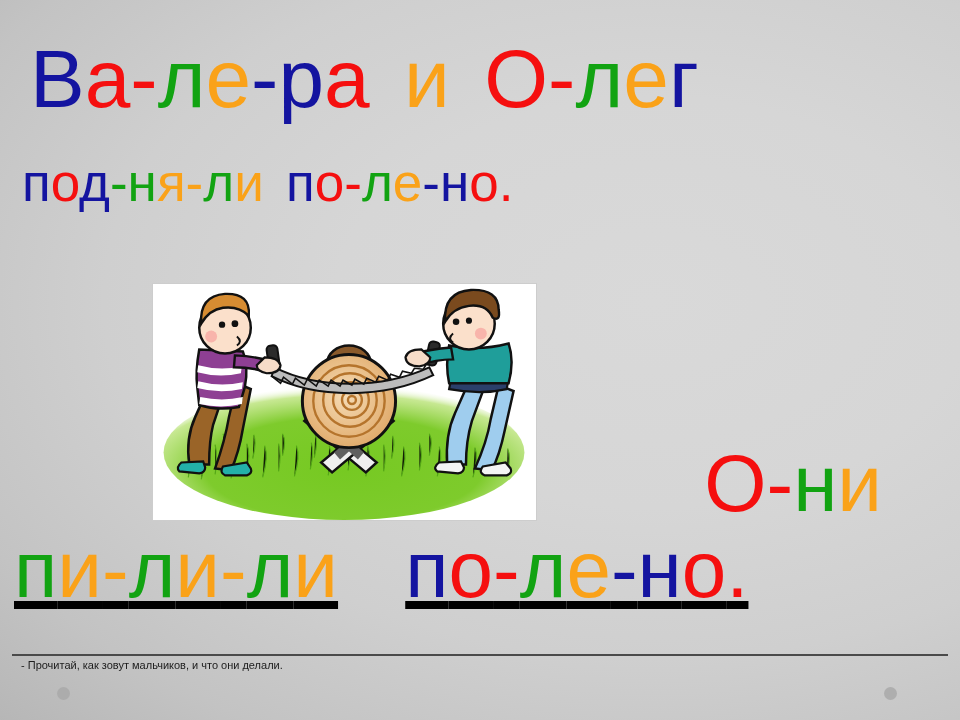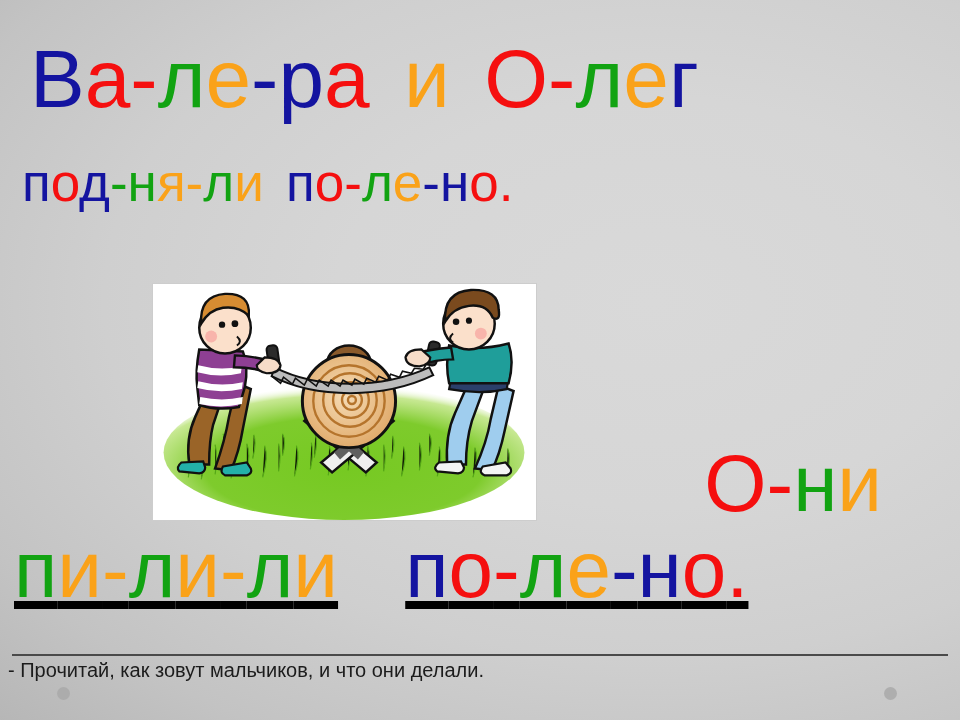--- a/index.html
+++ b/index.html
@@ -61,23 +61,23 @@
   #footer-rule {
     position: absolute;
     left: 12px;
     top: 654px;
     width: 936px;
     height: 0;
     border-top: 2px solid #4a4a4a;
   }
   #caption {
     position: absolute;
-    left: 8px;
+    left: 21px;
     top: 659px;
-    font-size: 20px;
+    font-size: 11px;
     color: #1c1c1c;
     font-family: "Liberation Sans", sans-serif;
     white-space: nowrap;
   }
   .deco-dot {
     position: absolute;
     width: 13px;
     height: 13px;
     border-radius: 50%;
     background: #a9a9a9;

